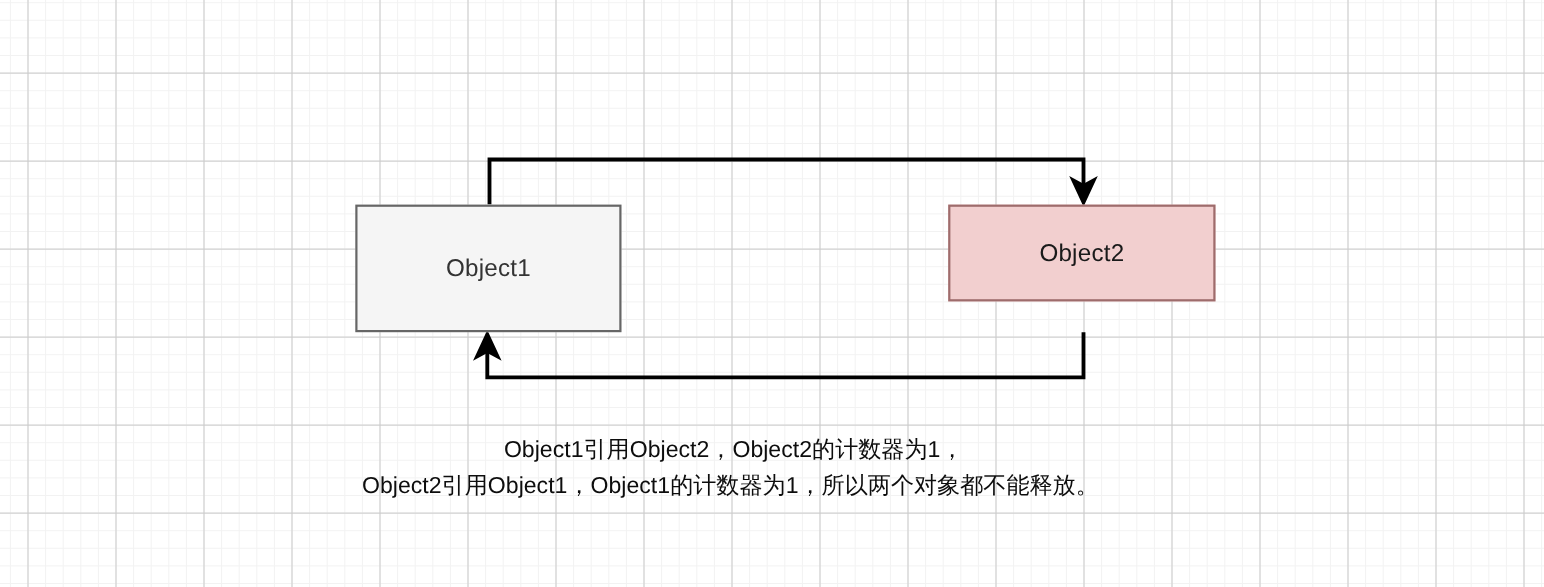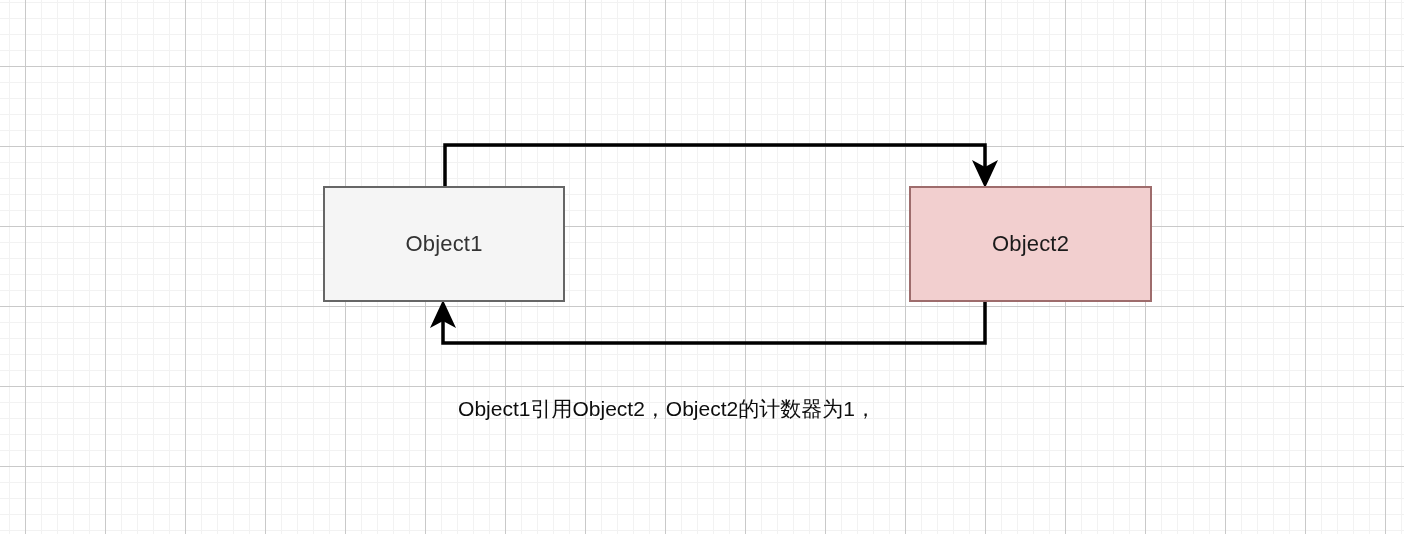--- a/index.html
+++ b/index.html
@@ -51,24 +51,23 @@
     width: 242px;
     height: 116px;
     background: #f5f5f5;
     border: 2px solid #666666;
   }
   #node-object1 .node-label { color: #333333; }
   #node-object2 {
     left: 862px;
     top: 186px;
     width: 243px;
-    height: 116px;
+    height: 88px;
     background: #f2cfcf;
     border: 2px solid #9e6c6c;
-    margin-left: 47px;
   }
   #node-object2 .node-label { color: #1a1a1a; }
 
   #caption {
     position: absolute;
     left: 0;
     top: 392px;
     width: 1328px;
     text-align: center;
     color: #0d0d0d;
@@ -110,16 +109,17 @@
   <div class="node-box" id="node-object1">
     <span class="node-label">Object1</span>
   </div>
 
   <div class="node-box" id="node-object2">
     <span class="node-label">Object2</span>
   </div>
 
   <div id="caption">
     <span class="cap-line cap-line-1">Object1引用Object2，Object2的计数器为1，</span>
+    <span class="cap-line cap-line-2">Object2引用Object1，Object1的计数器为1，所以两个对象都不能释放。</span>
   </div>
 
 
 </div>
 
 </body></html>

